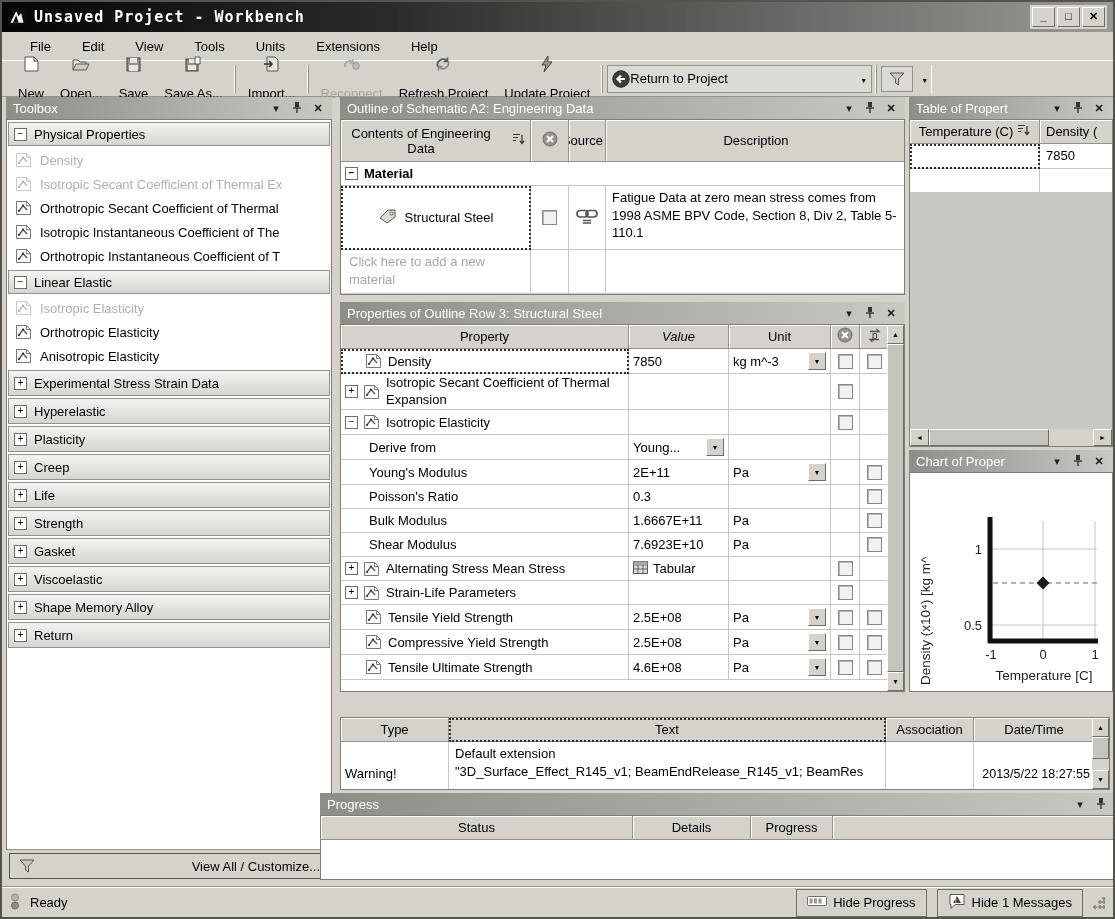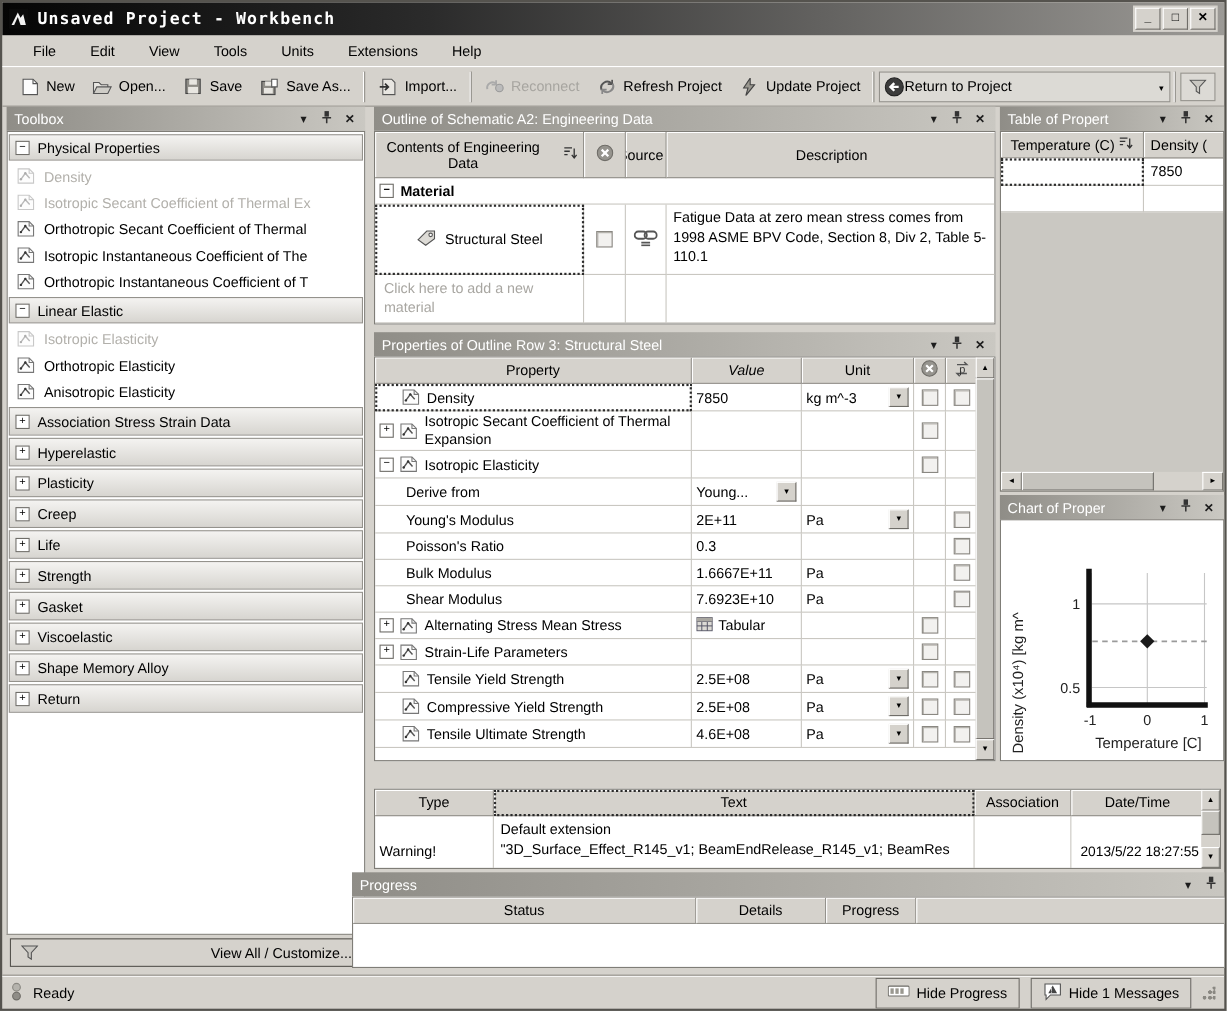--- a/index.html
+++ b/index.html
@@ -14,21 +14,21 @@
   .wbtn{width:21px;height:18px;background:#d5d2cc;border:1px solid;border-color:#fff #6f6d68 #6f6d68 #fff;
       font-size:11px;line-height:16px;text-align:center;font-weight:bold;}
   
   .menubar{position:absolute;left:0;top:30px;right:0;height:28px;display:flex;align-items:center;padding-left:14px;}
   .menu-item{padding:4px 17px 4px 14px;}
   .toolbar{position:absolute;left:0;top:58px;right:0;height:35px;border-top:1px solid #fff;
       border-bottom:1px solid #94928c;display:flex;align-items:center;padding-left:4px;}
   .tgroup{display:flex;align-items:center;height:28px;padding:0 4px;border-left:1px solid #94928c;
       box-shadow:-1px 0 0 #fff inset;}
   .tgroup:first-child{border-left:none;}
-  .tbtn{display:flex;align-items:center;gap:6px;padding:3px 8px;white-space:nowrap;}
+  .tbtn{display:flex;align-items:center;gap:14px;padding:3px 8px;white-space:nowrap;flex-direction:column;}
   .tbtn.dis{color:#a7a5a0;}
   .tico{width:18px;height:16px;display:inline-flex;align-items:center;justify-content:center;}
   .retbox{display:flex;align-items:center;border:1px solid #94928c;background:#dcdad5;height:26px;
       padding:0 4px;width:255px;}
   .retbox .sp{flex:1;}
   .fbox{border:1px solid #94928c;background:#dcdad5;height:24px;width:30px;display:flex;align-items:center;justify-content:center;}
   
   .panel{position:absolute;box-sizing:border-box;}
   .phd{height:22px;background:linear-gradient(90deg,#8f8d87,#cac8c2);color:#fff;display:flex;
       align-items:center;padding:0 7px;gap:7px;white-space:nowrap;overflow:hidden;}
@@ -335,21 +335,21 @@
               <path d="M11.5 1.5 v4 h4" fill="none" stroke="#777"></path>
               <path d="M4 11 L8 5.5 L12 10" fill="none" stroke="#555" stroke-width="1.3"></path>
               <circle cx="4" cy="11" r="1.1" fill="#333"></circle>
               <circle cx="8" cy="5.5" r="1.1" fill="#333"></circle>
             </svg>
           </span>
         <span>Anisotropic Elasticity</span>
         </div>
       <div class="tb-group" style="height:24px">
         <span class="exp p"></span>
-        <span>Association Stress Strain Data</span>
+        <span>Experimental Stress Strain Data</span>
         </div>
       <div class="tb-group" style="height:24px">
         <span class="exp p"></span>
         <span>Hyperelastic</span>
         </div>
       <div class="tb-group" style="height:24px">
         <span class="exp p"></span>
         <span>Plasticity</span>
         </div>
       <div class="tb-group" style="height:24px">

